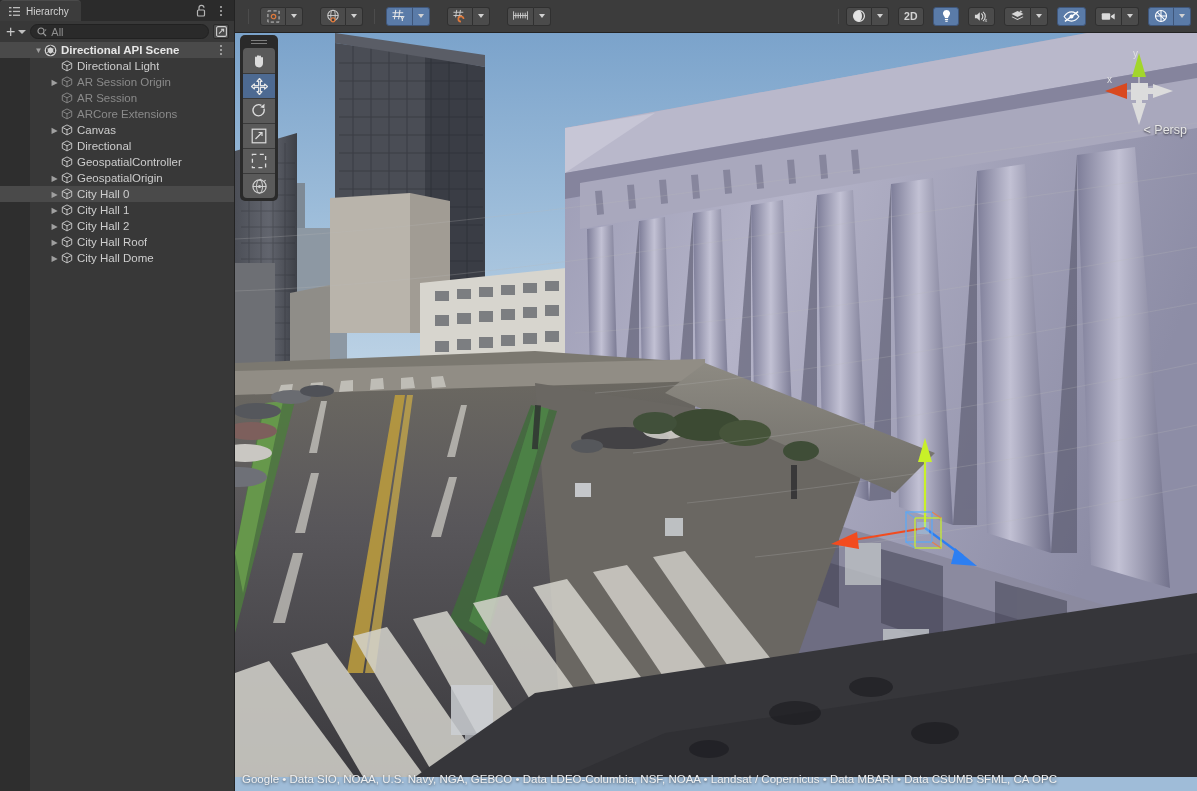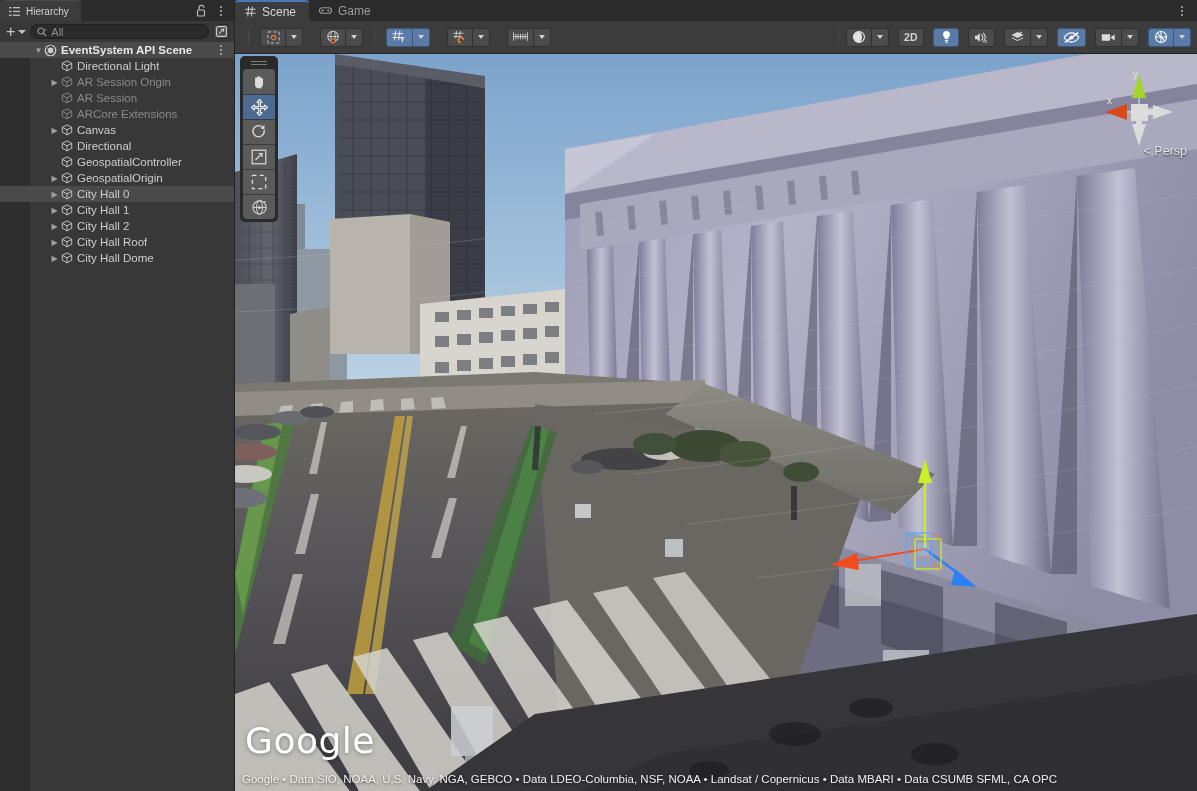--- a/index.html
+++ b/index.html
@@ -175,21 +175,21 @@
       <div class="rows" id="hier-rows">
           <div class="row scene-row">
             <span style="flex: 0 0 33px;"></span>
             <span class="twisty">▼</span>
             <span class="cube">
               <svg width="13" height="13" viewBox="0 0 14 14">
                 <circle cx="7" cy="7" r="6.3" fill="#d0d0d0"></circle>
                 <path d="M7 1.4 L11.8 4.2 L10 5.2 L7 3.5 L4 5.2 L2.2 4.2z M2.2 4.7 V9.3 L4 8.3 V5.7zM11.8 4.7 V9.3 L10 8.3 V5.7z M2.7 9.9 L7 12.5 L11.3 9.9 L9.5 8.9 L7 10.4 L4.5 8.9z" fill="#3a3a3a"></path>
               </svg>
             </span>
-            <span class="lbl">EventSystem API Scene</span>
+            <span class="lbl">Directional API Scene</span>
             <span class="kebab rowkebab">
               <i></i>
               <i></i>
               <i></i>
             </span>
           </div>
           <div class="row">
             <span style="flex: 0 0 49px;"></span>
             <span class="twisty"></span>
             <span class="cube">
@@ -331,47 +331,20 @@
               </svg>
             </span>
             <span class="lbl">City Hall Dome</span>
           </div>
         </div>
     </div>
   </div>
 
   <div class="scene">
 
-    <div class="tabbar-s">
-      <div class="tab-s active">
-        <span class="tabicon">
-          <svg width="11" height="11" viewBox="0 0 12 12">
-            <path d="M4 0.5 L3 11.5 M8 0.5 L7 11.5 M0.5 3.5 L11.5 3.5 M0.5 8 L11.5 8" stroke="#cfcfcf" stroke-width="1.1" fill="none"></path>
-          </svg>
-        </span>
-        <span>Scene</span>
-      </div>
-      <div class="tab-s">
-        <span class="tabicon">
-          <svg width="13" height="9" viewBox="0 0 14 9">
-            <rect x="0.5" y="1.5" width="13" height="6" rx="3" fill="none" stroke="#9c9c9c" stroke-width="1.1"></rect>
-            <circle cx="4" cy="4.5" r="1.2" fill="#9c9c9c"></circle>
-            <circle cx="10" cy="4.5" r="1.2" fill="#9c9c9c"></circle>
-          </svg>
-        </span>
-        <span>Game</span>
-      </div>
-      <div style="margin-left:auto;display:flex;align-items:center;padding-right:9px;">
-        <span class="kebab">
-            <i></i>
-            <i></i>
-            <i></i>
-          </span>
-      </div>
-    </div>
 
     <div class="toolbar-s">
       <div class="tb-sep"></div>
 
       <div class="tb-group">
         <div class="tb-btn lft">
           <svg width="13" height="13" viewBox="0 0 14 14">
             <rect x="1" y="1" width="12" height="12" fill="none" stroke="#cfcfcf" stroke-width="1" stroke-dasharray="3.5 2.4"></rect>
             <circle cx="7" cy="7" r="2.4" fill="none" stroke="#e07a3c" stroke-width="1.3"></circle>
           </svg>
@@ -861,17 +834,16 @@
         <polygon points="12,44 34,36 34,52" fill="#d9491f"></polygon>
         <text x="14" y="36" font-size="10" fill="#e0e0e0" font-family="Liberation Sans, sans-serif">x</text>
         <rect x="38" y="36" width="17" height="17" fill="#dcdcdc"></rect>
         <polygon points="80,44 60,37 60,51" fill="#dcdcdc"></polygon>
         <rect x="54" y="41" width="9" height="6" fill="#dcdcdc"></rect>
         <polygon points="46,78 39,56 53,56" fill="#dcdcdc"></polygon>
         <rect x="43" y="52" width="6" height="8" fill="#dcdcdc"></rect>
       </svg>
       <div class="persp">&lt; Persp</div>
 
-      <div class="g-logo">Google</div>
       <div class="g-attr">Google • Data SIO, NOAA, U.S. Navy, NGA, GEBCO • Data LDEO-Columbia, NSF, NOAA • Landsat / Copernicus • Data MBARI • Data CSUMB SFML, CA OPC</div>
     </div>
   </div>
 </div>
 
 </body></html>

